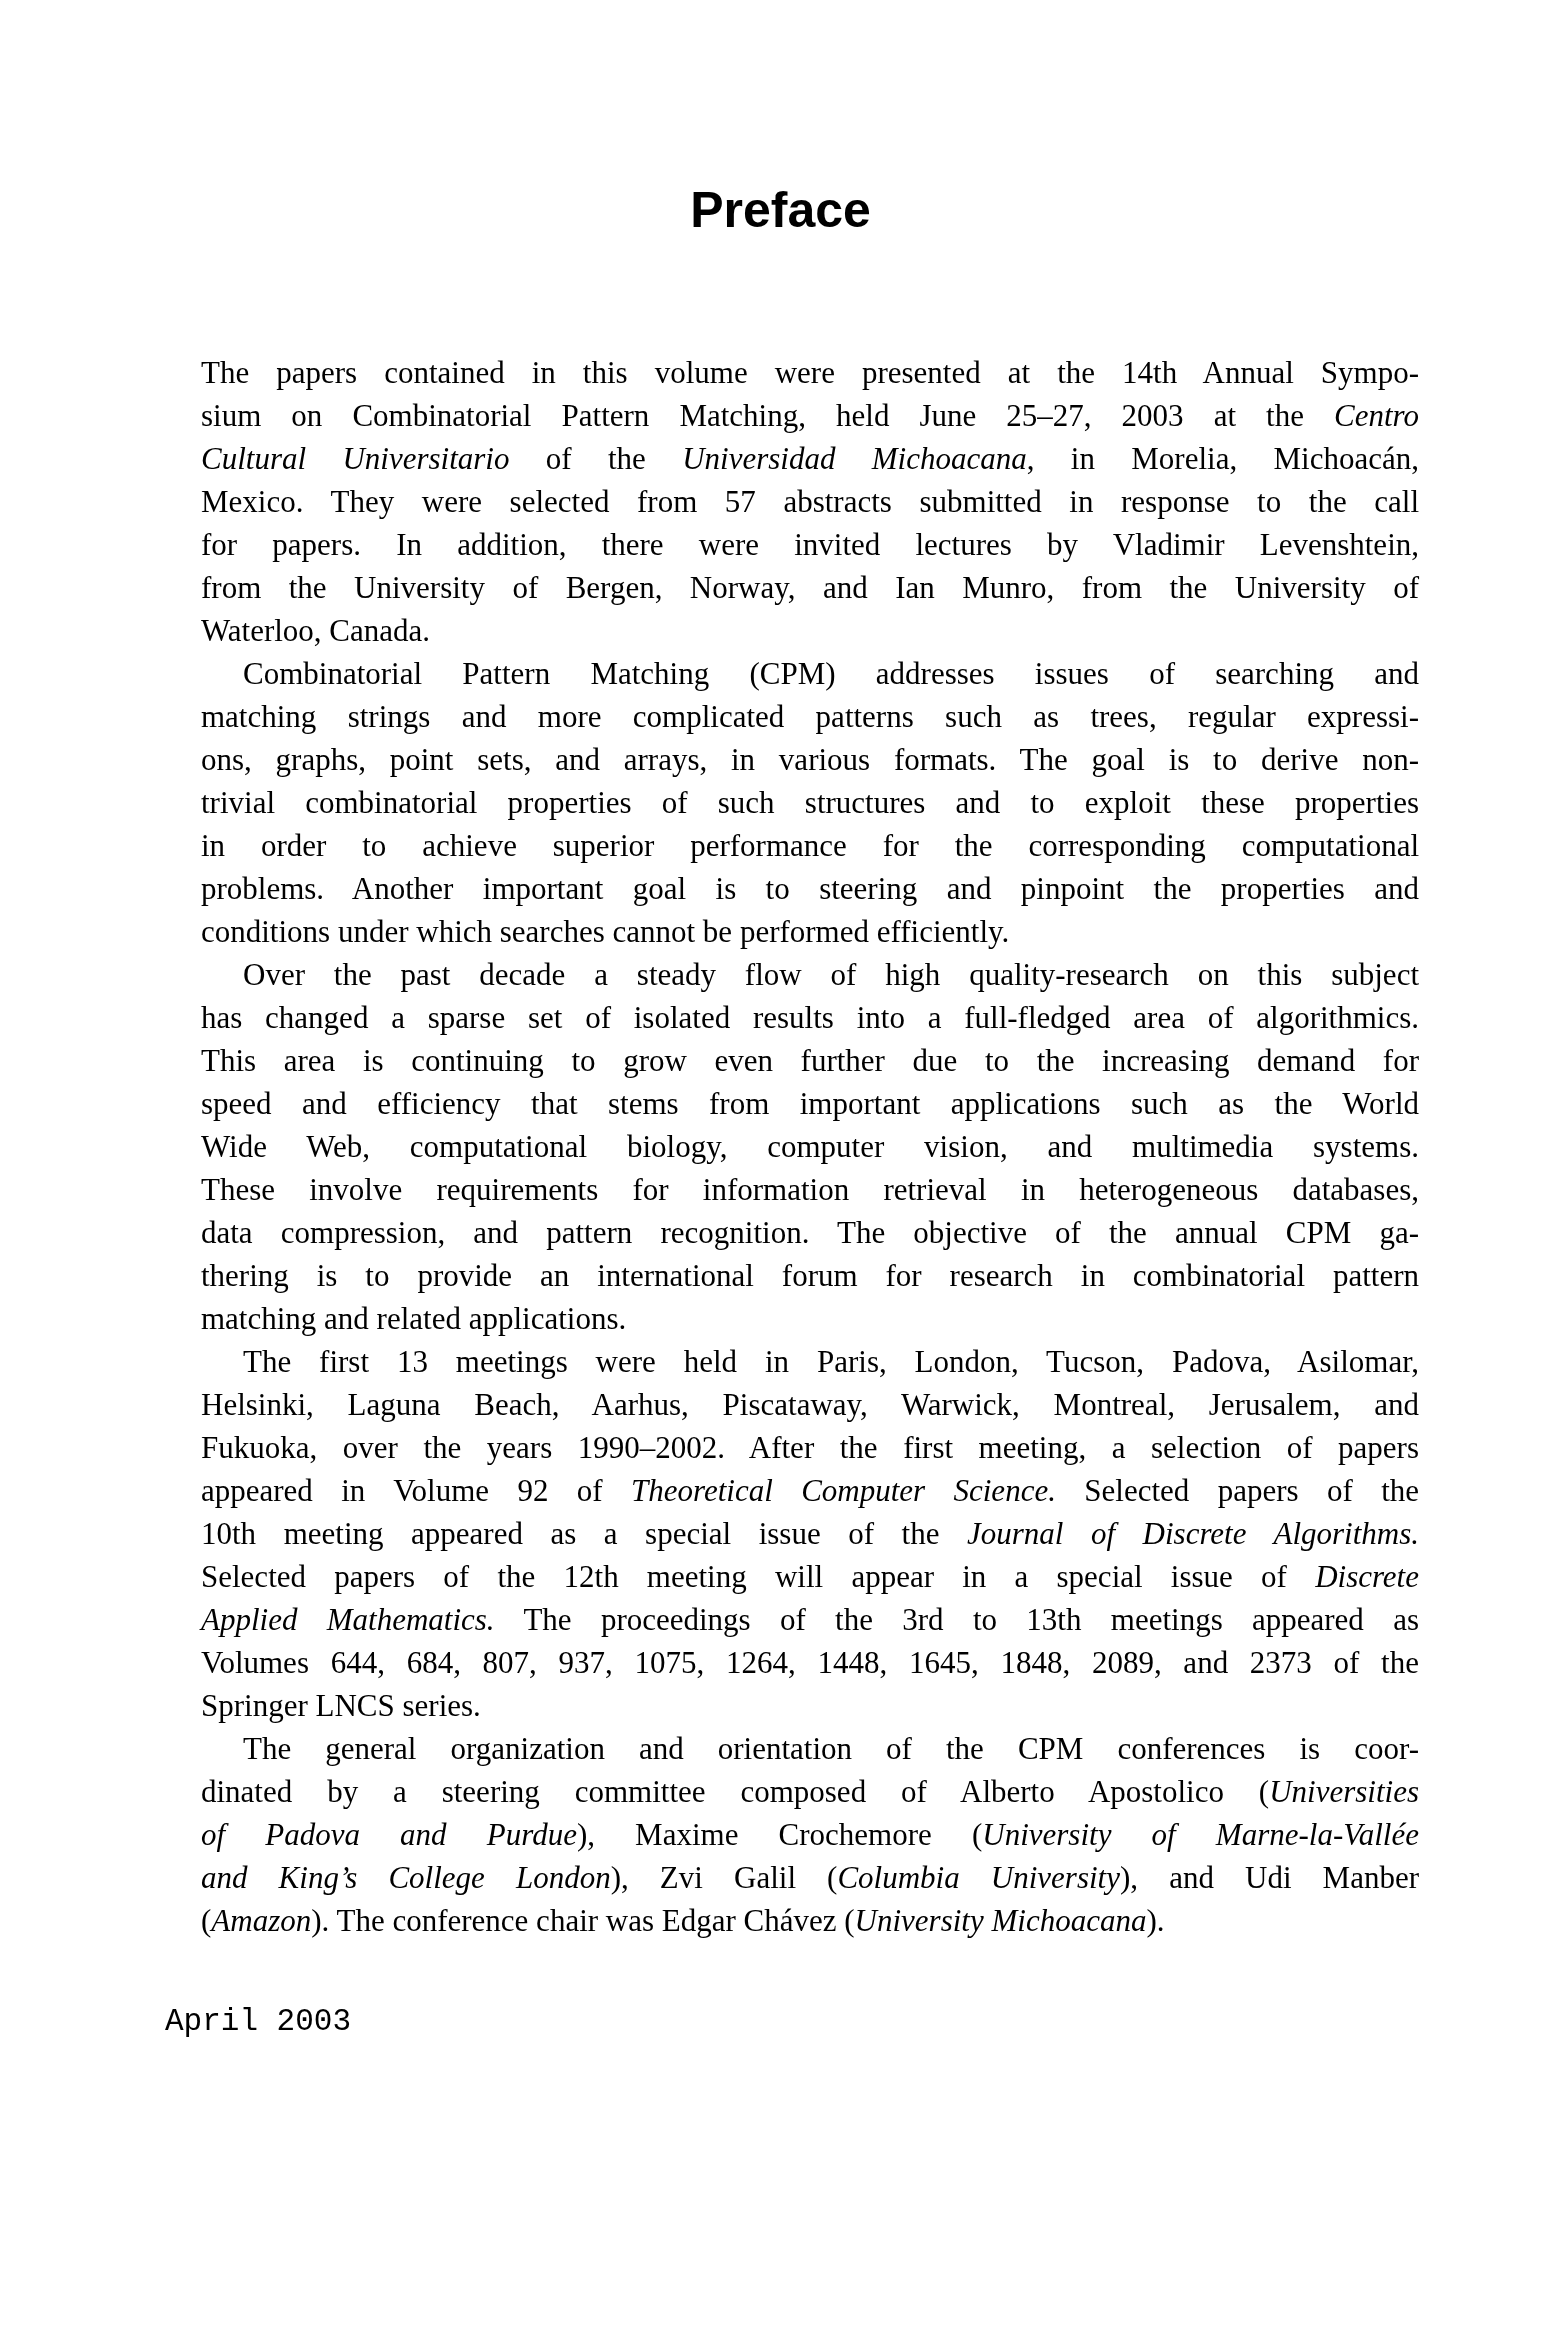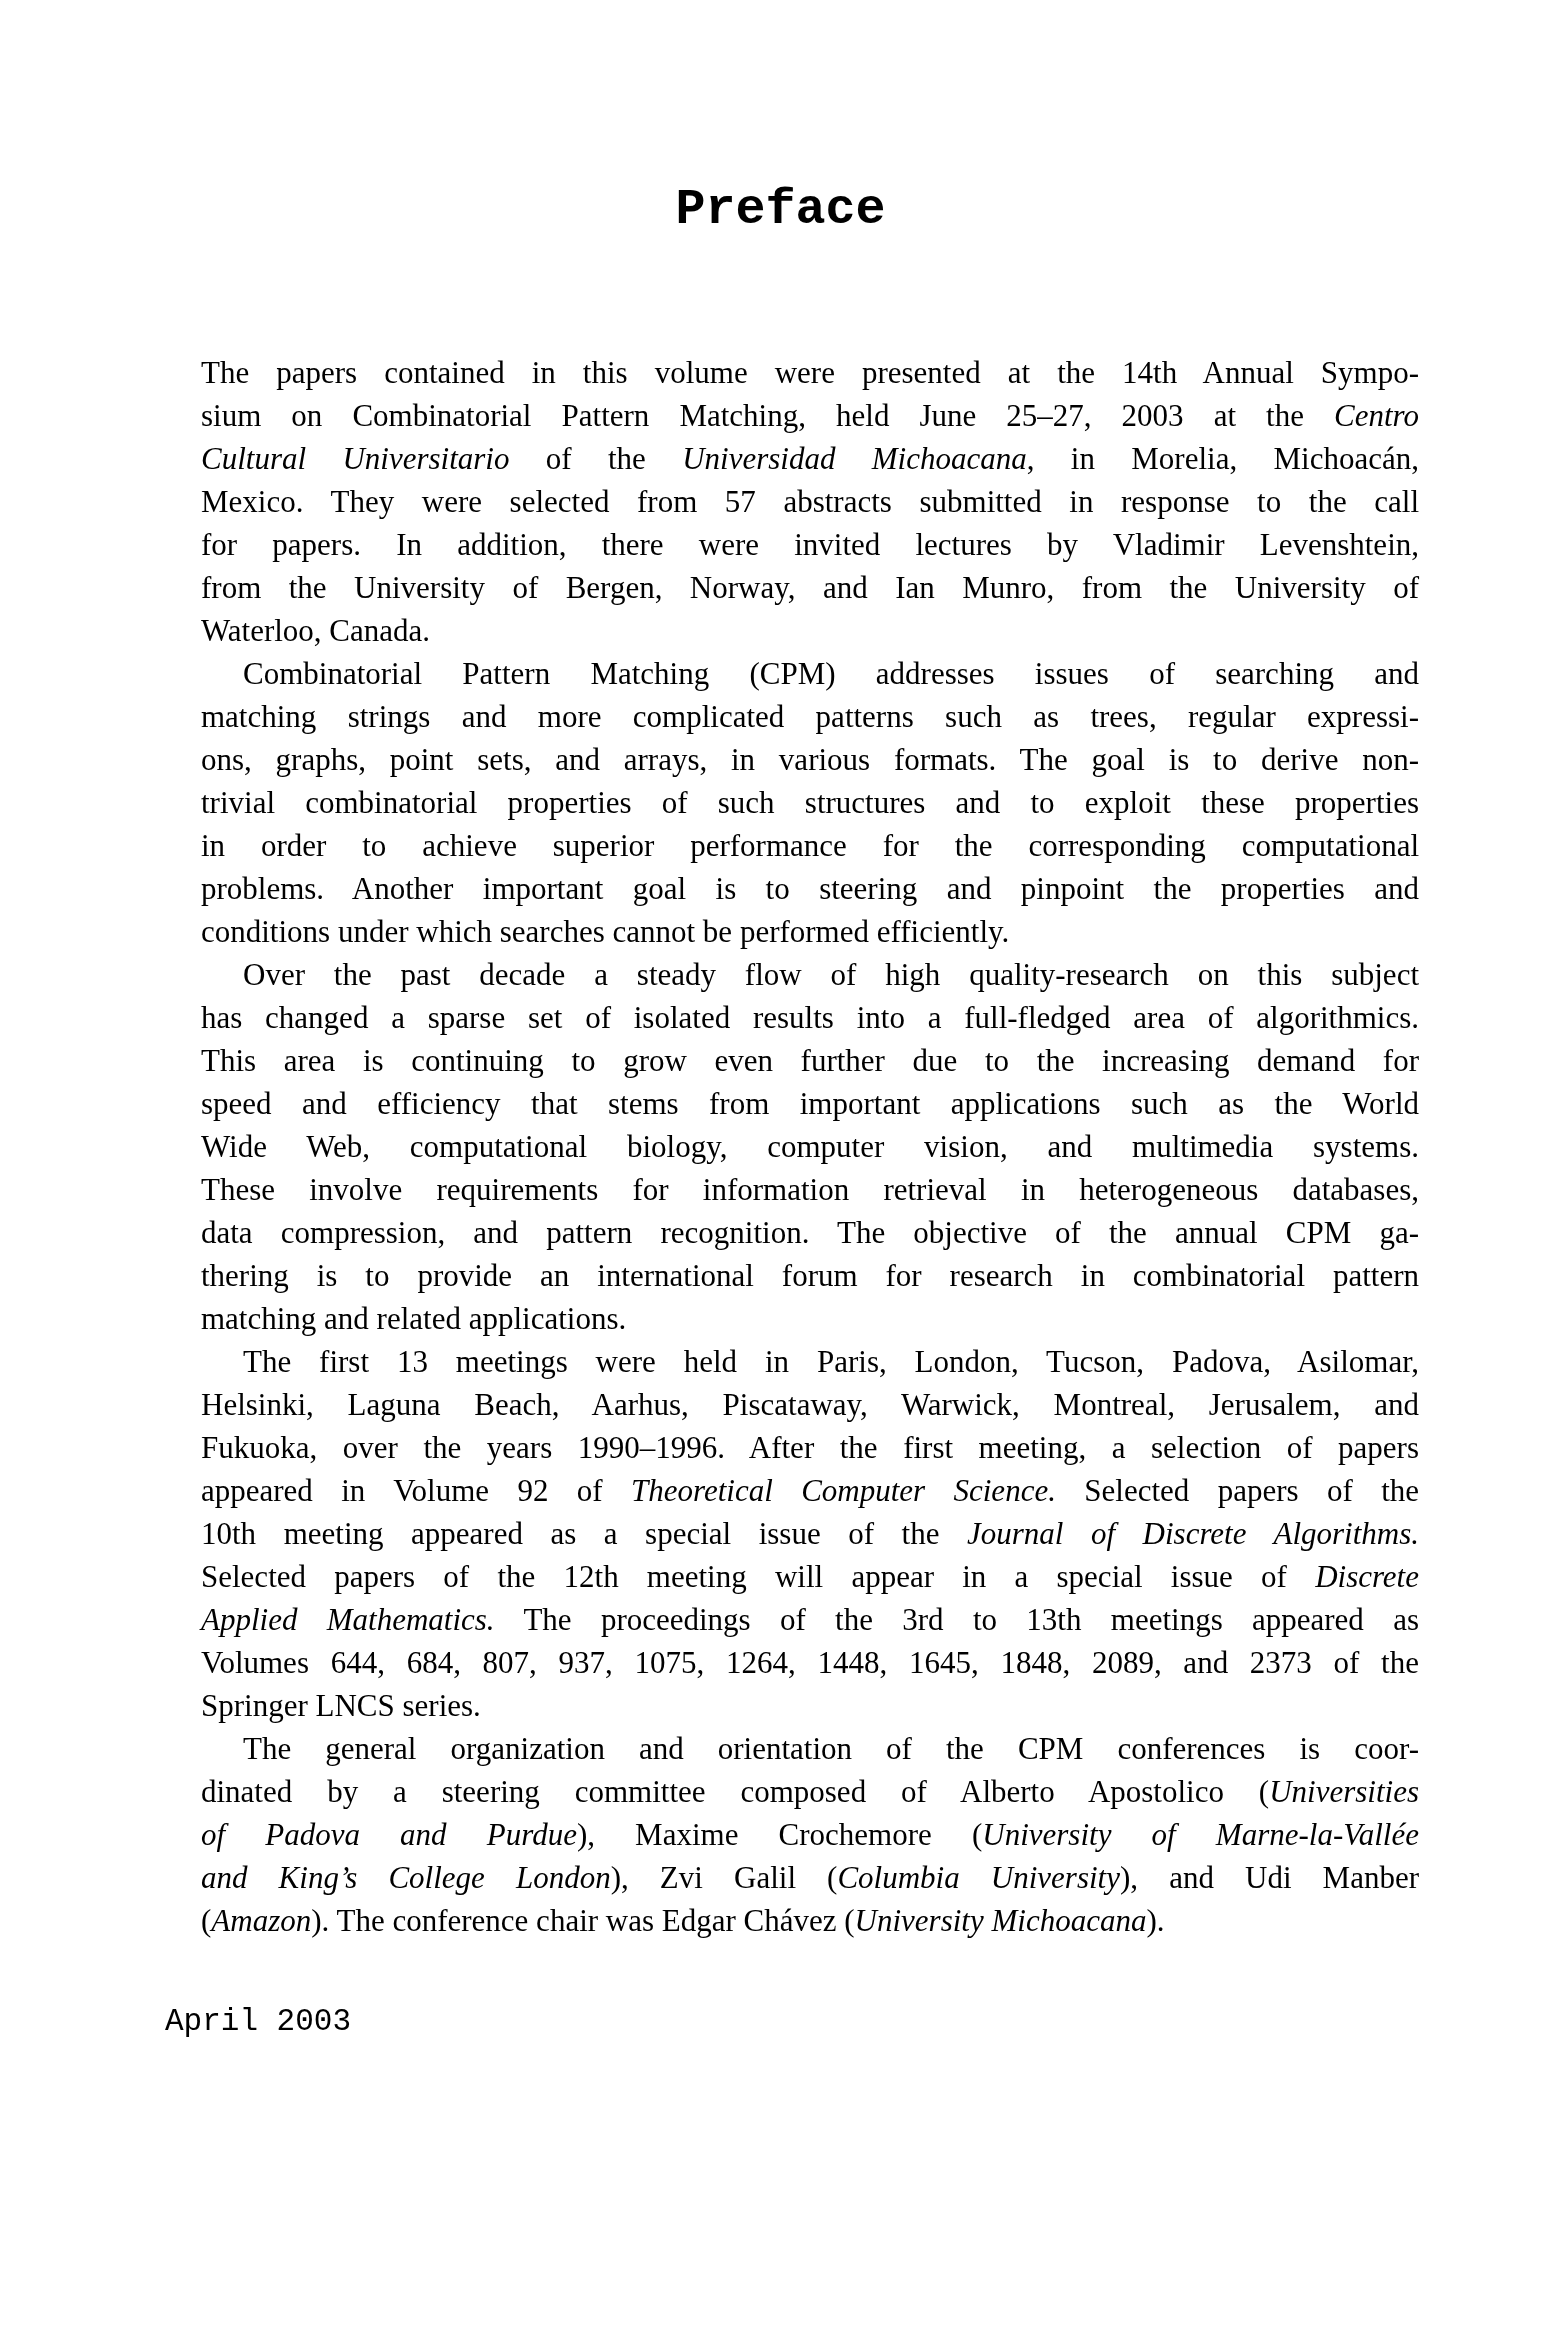--- a/index.html
+++ b/index.html
@@ -1,19 +1,19 @@
 <!DOCTYPE html>
 <html style="font-size:14px"><head>
 <meta charset="utf-8">
 <style>
   html, body { margin: 0; padding: 0; background: #ffffff; }
   body { width: 1561px; height: 2342px; position: relative; overflow: hidden;
          font-family: "DejaVu Serif", "Liberation Serif", serif; color: #000; }
   .title { position: absolute; left: 0; width: 1561px; top: 147px; text-align: center;
-           font-size: 50px; font-weight: bold; font-family: Liberation Mono, monospace; }
+           font-size: 50px; font-weight: bold; font-family: Liberation Sans, sans-serif; }
   .body { position: absolute; left: 165px; top: 351px; width: 1254px; }
   .line { height: 43px; line-height: 43px; font-size: 31px; font-family: "Liberation Serif", serif;
           white-space: nowrap; text-align: justify; text-align-last: justify; margin-left: 36px; }
   .line.last { text-align-last: left; }
   .line.indent { text-indent: 42px; }
   .line i { font-style: italic; }
   .footer { position: absolute; left: 165px; top: 2000px; width: 1254px; height: 43px;
             line-height: 43px; font-size: 31px; font-family: Liberation Mono, monospace;
             display: flex; justify-content: space-between; }
 </style>
@@ -48,21 +48,21 @@
       <div class="line">speed and efficiency that stems from important applications such as the World</div>
       <div class="line">Wide Web, computational biology, computer vision, and multimedia systems.</div>
       <div class="line">These involve requirements for information retrieval in heterogeneous databases,</div>
       <div class="line">data compression, and pattern recognition. The objective of the annual CPM ga-</div>
       <div class="line">thering is to provide an international forum for research in combinatorial pattern</div>
       <div class="line last">matching and related applications.</div>
     </div>
     <div>
       <div class="line indent">The first 13 meetings were held in Paris, London, Tucson, Padova, Asilomar,</div>
       <div class="line">Helsinki, Laguna Beach, Aarhus, Piscataway, Warwick, Montreal, Jerusalem, and</div>
-      <div class="line">Fukuoka, over the years 1990–1996. After the first meeting, a selection of papers</div>
+      <div class="line">Fukuoka, over the years 1990–2002. After the first meeting, a selection of papers</div>
       <div class="line">appeared in Volume 92 of <i>Theoretical Computer Science.</i> Selected papers of the</div>
       <div class="line">10th meeting appeared as a special issue of the <i>Journal of Discrete Algorithms.</i></div>
       <div class="line">Selected papers of the 12th meeting will appear in a special issue of <i>Discrete</i></div>
       <div class="line"><i>Applied Mathematics.</i> The proceedings of the 3rd to 13th meetings appeared as</div>
       <div class="line">Volumes 644, 684, 807, 937, 1075, 1264, 1448, 1645, 1848, 2089, and 2373 of the</div>
       <div class="line last">Springer LNCS series.</div>
     </div>
     <div>
       <div class="line indent">The general organization and orientation of the CPM conferences is coor-</div>
       <div class="line">dinated by a steering committee composed of Alberto Apostolico (<i>Universities</i></div>

